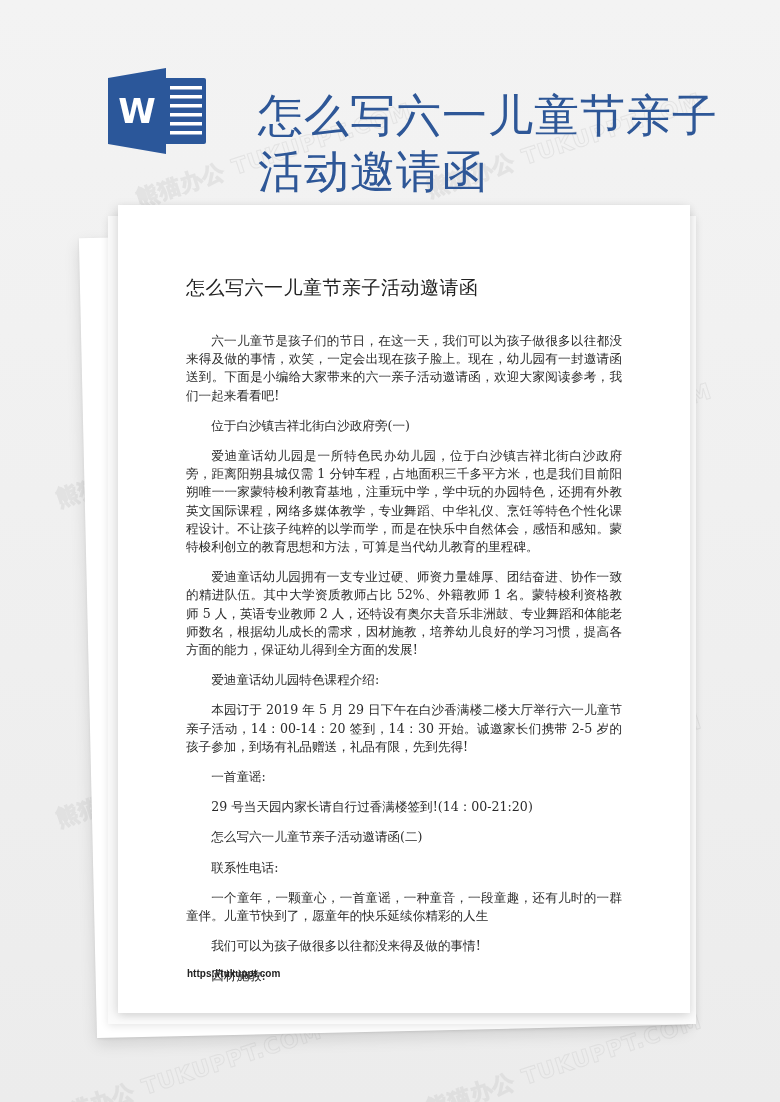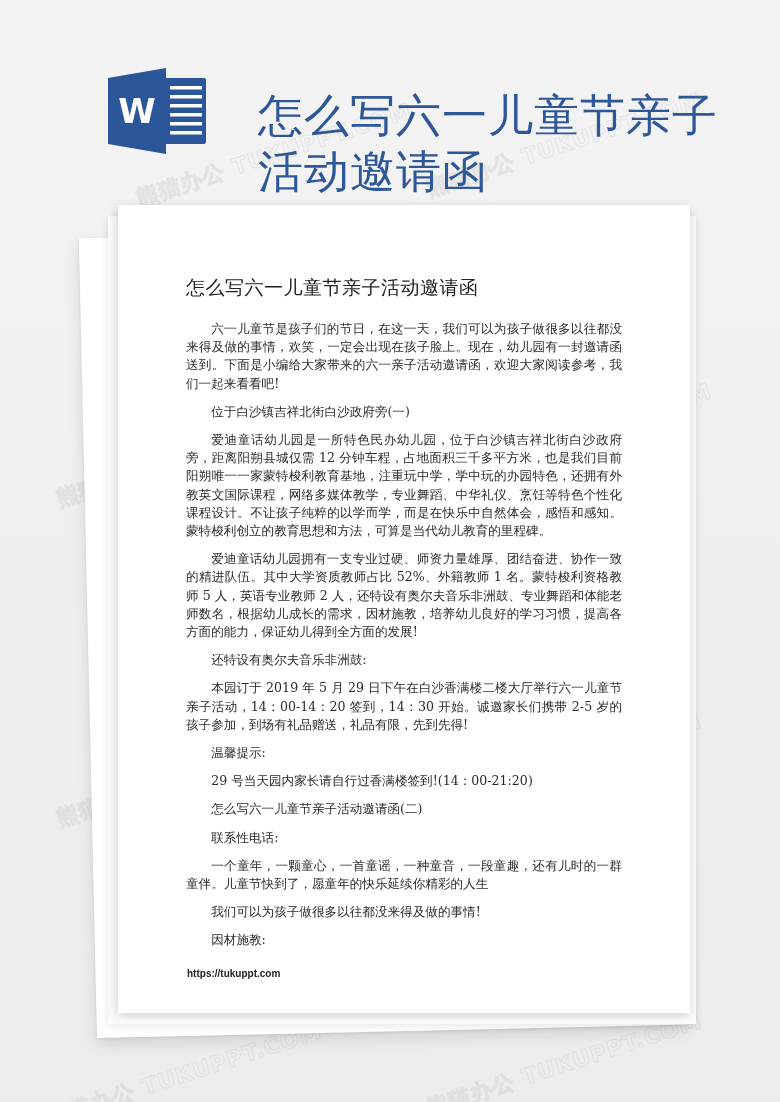--- a/index.html
+++ b/index.html
@@ -75,21 +75,21 @@
     .doc-body {
       position: absolute;
       left: 68px; top: 115px;
       width: 436px;
       font-size: 12.6px;
       line-height: 18.2px;
       color: #2a2a2a;
       text-align: justify;
     }
     .doc-body p {
-      margin: 0 0 10px 0;
+      margin: 12px 0 10px 0;
       text-indent: 2em;
     }
     .footer-url {
       position: absolute;
       left: 69px; top: 763px;
       font-family: "Liberation Sans", "DejaVu Sans", sans-serif;
       font-size: 10px;
       color: #222;
       font-weight: bold;
     }
@@ -141,25 +141,25 @@
 </div>
 
 <div class="page-back"></div>
 <div class="page-back-2"></div>
 
 <div class="page">
   <h2 class="doc-title">怎么写六一儿童节亲子活动邀请函</h2>
   <div class="doc-body">
     <p>六一儿童节是孩子们的节日，在这一天，我们可以为孩子做很多以往都没来得及做的事情，欢笑，一定会出现在孩子脸上。现在，幼儿园有一封邀请函送到。下面是小编给大家带来的六一亲子活动邀请函，欢迎大家阅读参考，我们一起来看看吧!</p>
     <p>位于白沙镇吉祥北街白沙政府旁(一)</p>
-    <p>爱迪童话幼儿园是一所特色民办幼儿园，位于白沙镇吉祥北街白沙政府旁，距离阳朔县城仅需 12 分钟车程，占地面积三千多平方米，也是我们目前阳朔唯一一家蒙特梭利教育基地，注重玩中学，学中玩的办园特色，还拥有外教英文国际课程，网络多媒体教学，专业舞蹈、中华礼仪、烹饪等特色个性化课程设计。不让孩子纯粹的以学而学，而是在快乐中自然体会，感悟和感知。蒙特梭利创立的教育思想和方法，可算是当代幼儿教育的里程碑。</p>
+    <p>爱迪童话幼儿园是一所特色民办幼儿园，位于白沙镇吉祥北街白沙政府旁，距离阳朔县城仅需 1 分钟车程，占地面积三千多平方米，也是我们目前阳朔唯一一家蒙特梭利教育基地，注重玩中学，学中玩的办园特色，还拥有外教英文国际课程，网络多媒体教学，专业舞蹈、中华礼仪、烹饪等特色个性化课程设计。不让孩子纯粹的以学而学，而是在快乐中自然体会，感悟和感知。蒙特梭利创立的教育思想和方法，可算是当代幼儿教育的里程碑。</p>
     <p>爱迪童话幼儿园拥有一支专业过硬、师资力量雄厚、团结奋进、协作一致的精进队伍。其中大学资质教师占比 52%、外籍教师 1 名。蒙特梭利资格教师 5 人，英语专业教师 2 人，还特设有奥尔夫音乐非洲鼓、专业舞蹈和体能老师数名，根据幼儿成长的需求，因材施教，培养幼儿良好的学习习惯，提高各方面的能力，保证幼儿得到全方面的发展!</p>
-    <p>还特设有奥尔夫音乐非洲鼓:</p>
+    <p>爱迪童话幼儿园特色课程介绍:</p>
     <p>本园订于 2019 年 5 月 29 日下午在白沙香满楼二楼大厅举行六一儿童节亲子活动，14：00-14：20 签到，14：30 开始。诚邀家长们携带 2-5 岁的孩子参加，到场有礼品赠送，礼品有限，先到先得!</p>
-    <p>温馨提示:</p>
+    <p>一首童谣:</p>
     <p>29 号当天园内家长请自行过香满楼签到!(14：00-21:20)</p>
     <p>怎么写六一儿童节亲子活动邀请函(二)</p>
     <p>联系性电话:</p>
     <p>一个童年，一颗童心，一首童谣，一种童音，一段童趣，还有儿时的一群童伴。儿童节快到了，愿童年的快乐延续你精彩的人生</p>
     <p>我们可以为孩子做很多以往都没来得及做的事情!</p>
     <p>因材施教:</p>
   </div>
   <div class="footer-url">https://tukuppt.com</div>
 </div>
 

